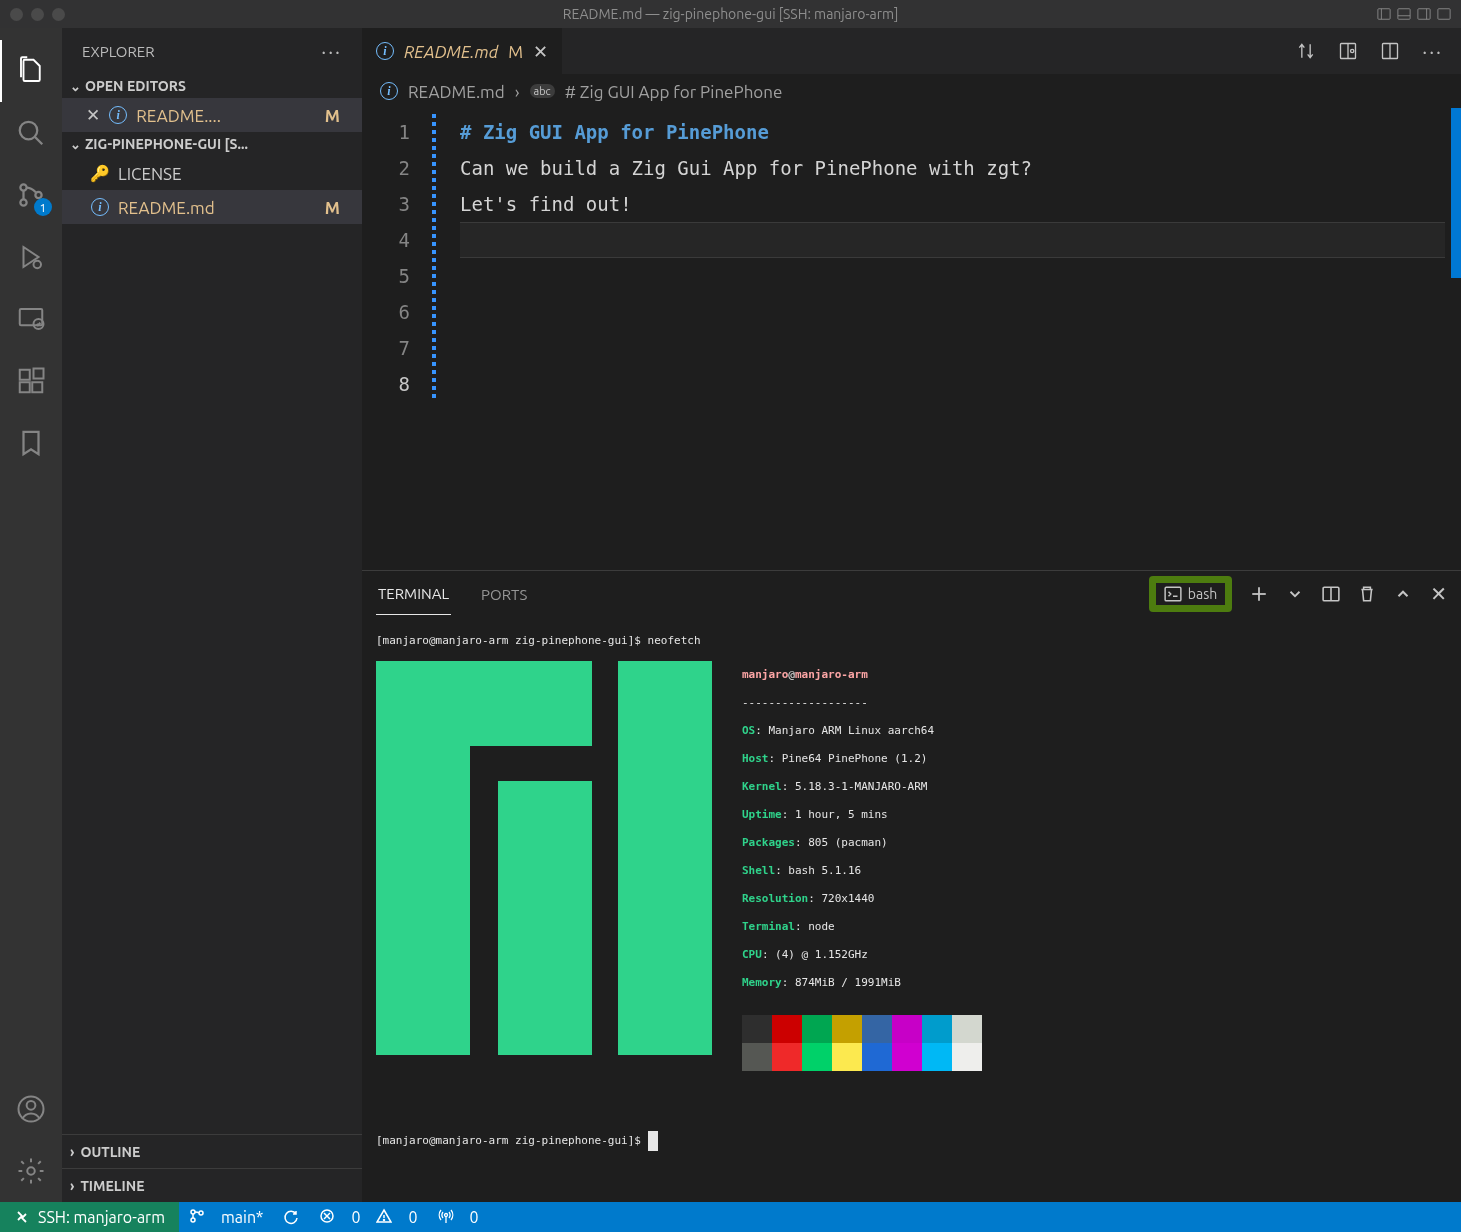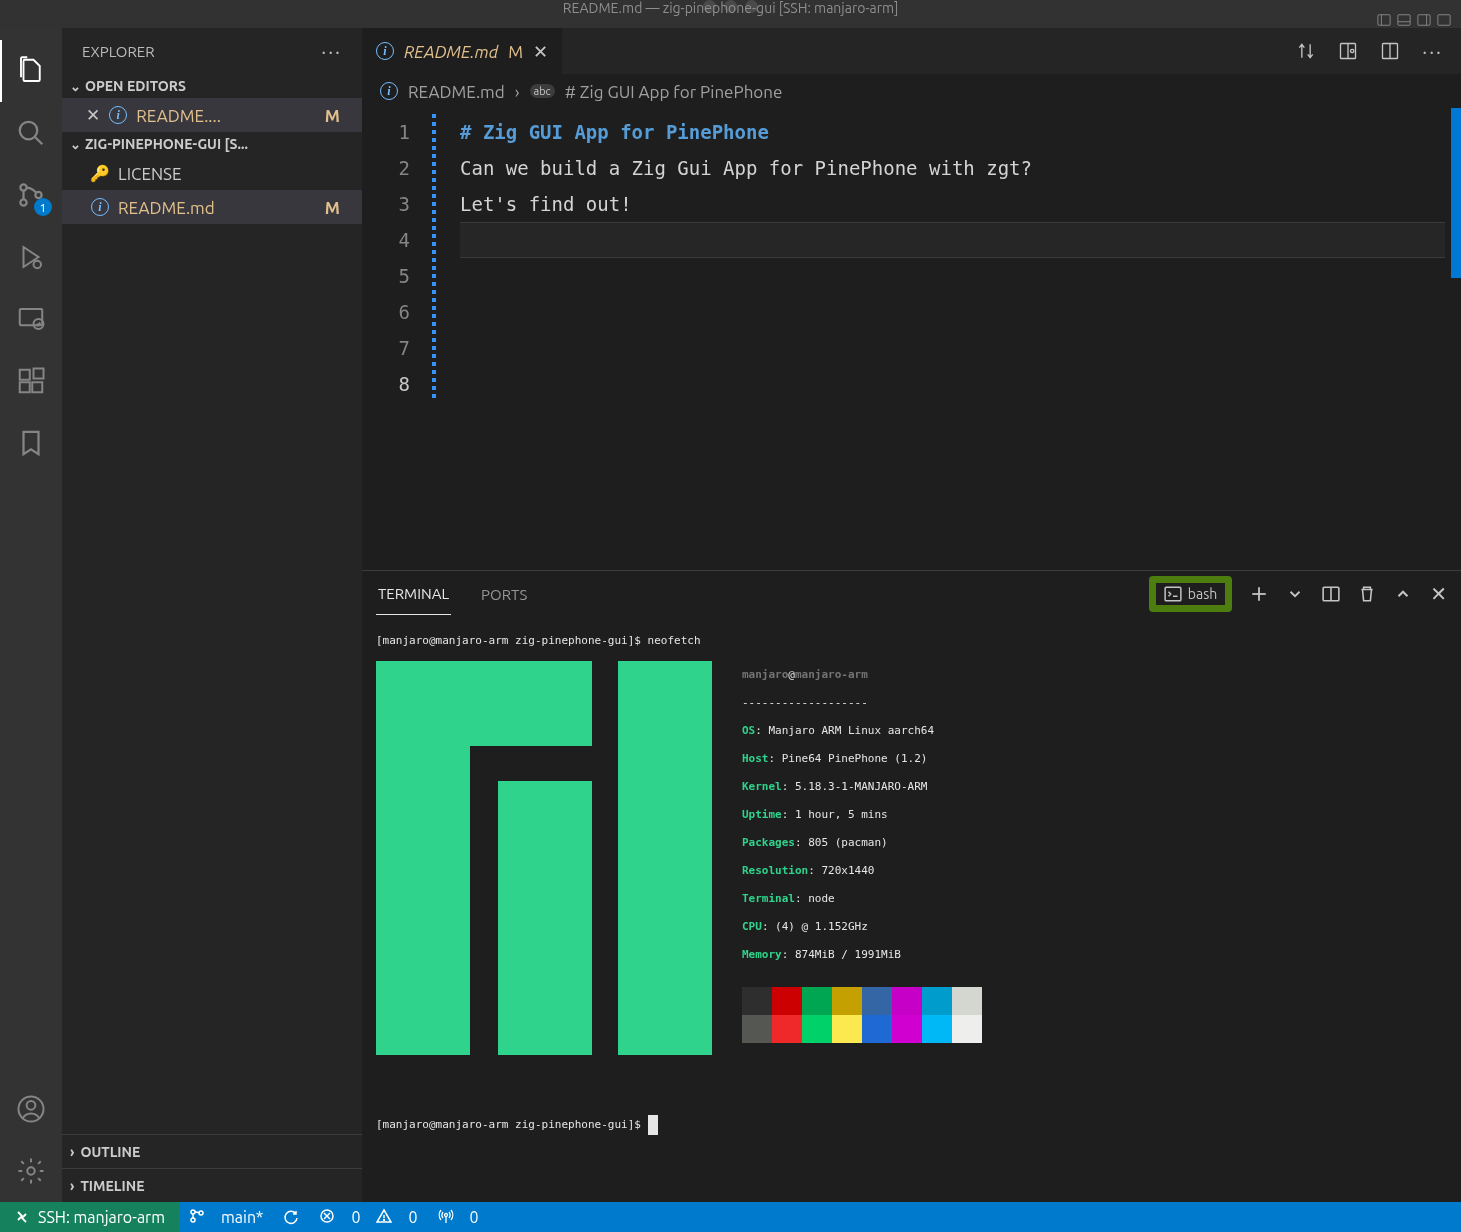--- a/index.html
+++ b/index.html
@@ -15,21 +15,20 @@
 }
 .title-bar {
   height: 28px;
   background: #323233;
   display: flex;
   align-items: center;
   padding: 0 10px;
   font-size: 14px;
   color: #8e8e8e;
   position: relative;
-  flex-direction: column;
 }
 .traffic-lights { display: flex; gap: 8px; }
 .traffic-light { width: 13px; height: 13px; border-radius: 50%; background: #4a4a4a; }
 .title-text { position: absolute; left: 50%; transform: translateX(-50%); }
 .title-right { margin-left: auto; display: flex; gap: 6px; }
 .title-right svg { width: 14px; height: 14px; }
 
 .main-area { flex: 1; display: flex; min-height: 0; }
 
 .activity-bar {
@@ -155,21 +154,21 @@
 }
 .term-tab { padding: 12px 2px; }
 .term-tab.active { color: #e7e7e7; border-bottom: 1.5px solid #e7e7e7; }
 .term-right { margin-left: auto; display: flex; align-items: center; gap: 18px; color:#c5c5c5; }
 .term-right svg { width:18px; height:18px; }
 .term-shell { display:flex; align-items:center; gap:6px; border:7px solid #4d7c0f; padding:2px 8px; border-radius:4px; font-size:14px;}
 .term-body {
   flex:1; padding: 10px 14px; font-family: "Menlo","Consolas",monospace;
   font-size: 11px; line-height: 28px; color:#e6e6e6; overflow:hidden;
 }
-.term-green { color:#737373; font-weight: bold; margin-top: 12px; }
+.term-green { color:#fca5a5; font-weight: bold; margin-top: 12px; }
 .logo-row { display:flex; align-items: flex-start; gap: 30px; margin-top: 6px;}
 .manjaro-logo { width: 336px; height: 394px; position:relative; }
 .ml-bar { position:absolute; background:#2fd38b; }
 .ml1 { left:0; top:0; width:216px; height:85px; }
 .ml2 { left:0; top:0; width:94px; height:394px; }
 .ml3 { left:122px; top:120px; width:94px; height:274px; }
 .ml4 { left:242px; top:0; width:94px; height:394px; }
 .neofetch-info { }
 .nf-key { color:#2fd38b; font-weight:bold; }
 .color-row { display:flex; margin-top:18px; }
@@ -429,20 +428,21 @@
               <div class="ml-bar ml4"></div>
           </div>
           <div class="neofetch-info">
             <div><span class="term-green">manjaro</span><span>@</span><span class="term-green">manjaro-arm</span></div>
             <div>-------------------</div>
             <div><span class="nf-key">OS</span><span>: Manjaro ARM Linux aarch64</span></div>
             <div><span class="nf-key">Host</span><span>: Pine64 PinePhone (1.2)</span></div>
             <div><span class="nf-key">Kernel</span><span>: 5.18.3-1-MANJARO-ARM</span></div>
             <div><span class="nf-key">Uptime</span><span>: 1 hour, 5 mins</span></div>
             <div><span class="nf-key">Packages</span><span>: 805 (pacman)</span></div>
+            <div><span class="nf-key">Shell</span><span>: bash 5.1.16</span></div>
             <div><span class="nf-key">Resolution</span><span>: 720x1440</span></div>
             <div><span class="nf-key">Terminal</span><span>: node</span></div>
             <div><span class="nf-key">CPU</span><span>: (4) @ 1.152GHz</span></div>
             <div><span class="nf-key">Memory</span><span>: 874MiB / 1991MiB</span></div>
             <div class="color-rows">
               <div class="color-row" id="crow1">
                   <div class="cbox1" style="background: rgb(46, 46, 46);"></div>
                   <div class="cbox1" style="background: rgb(204, 0, 0);"></div>
                   <div class="cbox1" style="background: rgb(0, 166, 81);"></div>
                   <div class="cbox1" style="background: rgb(196, 160, 0);"></div>

